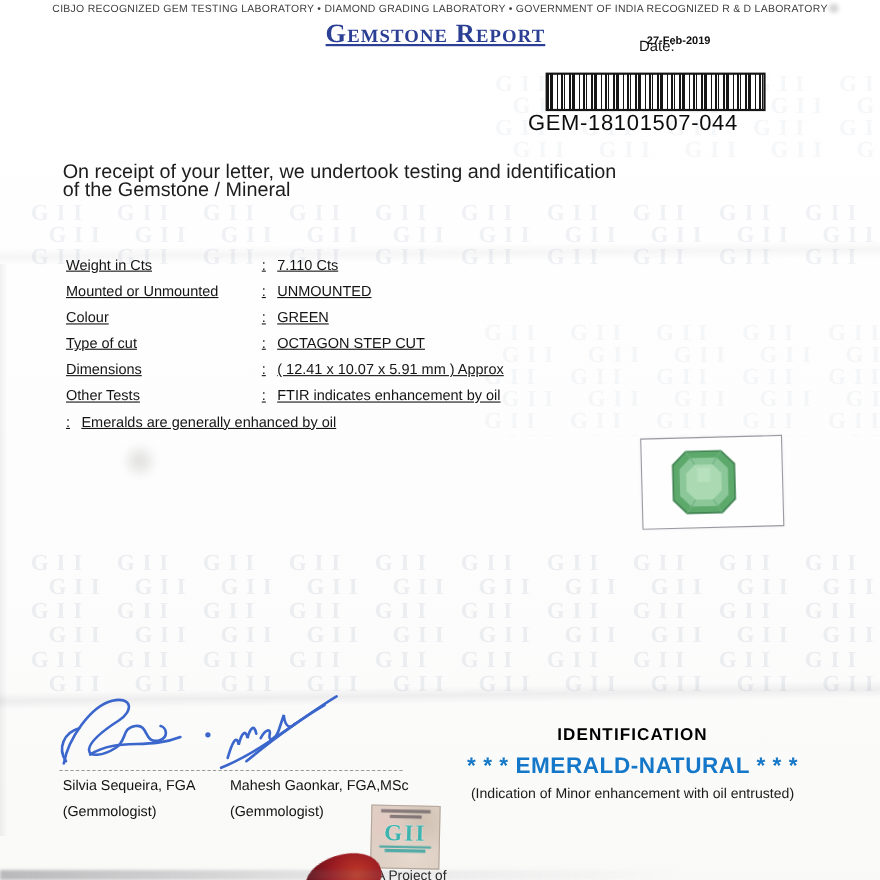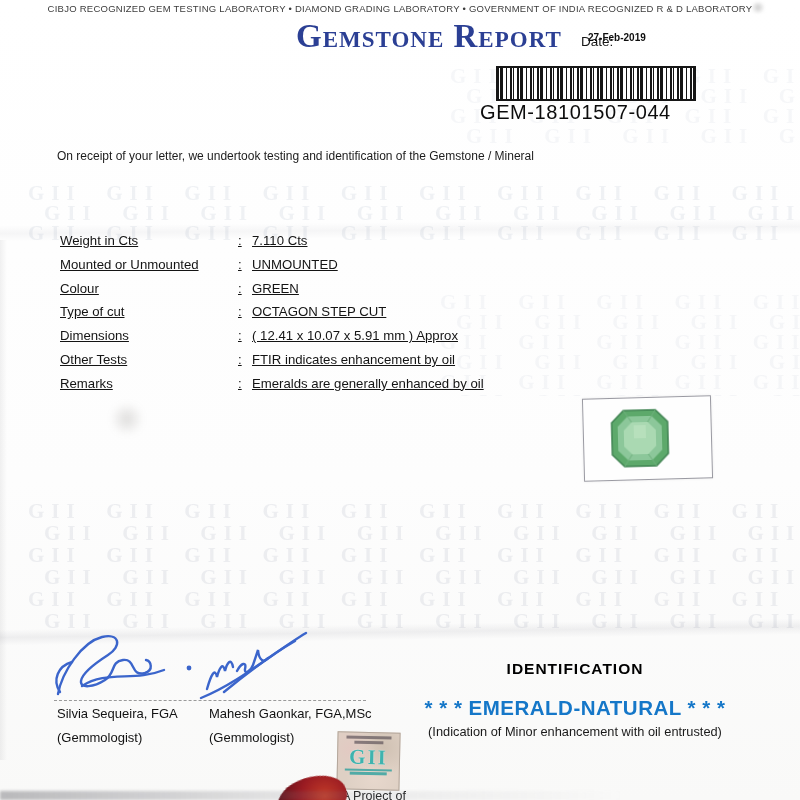--- a/index.html
+++ b/index.html
@@ -11,50 +11,50 @@
   
   .wm-band{position:absolute;overflow:hidden;pointer-events:none;
     font-family:"Liberation Serif",serif;font-weight:bold;font-size:21px;
     letter-spacing:7px;white-space:nowrap;}
   .wm-row{height:20px;line-height:20px;}
   
   .lab-line{position:absolute;top:3px;left:0;width:100%;text-align:center;
     font-size:9.5px;letter-spacing:.25px;color:#3c3c3c;}
   .title{position:absolute;top:18px;left:296px;
     font-family:"Liberation Serif",serif;font-weight:bold;font-variant-caps:small-caps;
-    font-size:33px;letter-spacing:1px;color:#2b3f94;}
+    font-size:24px;letter-spacing:1px;color:#2b3f94;text-decoration:underline;}
   .date-label{position:absolute;top:34px;left:541px;font-size:13.5px;color:#161616;padding-left:40px;}
   .date-value{position:absolute;top:32px;left:588px;font-size:10px;font-weight:bold;color:#0e0e0e;text-align:center;}
   
   .barcode{position:absolute;top:67px;left:497px;width:198px;height:33px;
     background:repeating-linear-gradient(90deg,
       #161616 0 2px,#fff 2px 3px,#161616 3px 6px,#fff 6px 9px,
       #161616 9px 10px,#fff 10px 13px,#161616 13px 15px,#fff 15px 16px,
       #161616 16px 17px,#fff 17px 20px);
     outline:2px solid #161616;outline-offset:-1px;}
   .barcode-number{position:absolute;top:101px;left:480px;width:232px;text-align:left;
     font-size:20px;font-weight:normal;letter-spacing:.6px;color:#0c0c0c;}
   
-  .intro{position:absolute;top:149px;left:57px;width:520px;font-size:12px;
+  .intro{position:absolute;top:149px;left:57px;width:520px;font-size:18px;
     line-height:15.6px;color:#1c1c1c;}
   
   .results{position:absolute;top:233px;left:60px;width:470px;font-size:13.2px;color:#141414;text-decoration:underline;}
   .result-row{display:flex;height:23.8px;align-items:flex-start;}
   .result-label{width:178px;flex:none;}
   .result-colon{width:14px;flex:none;}
   .result-value{flex:1;}
   
   .photo-box{position:absolute;top:397px;left:583px;width:127px;height:81px;
     background:#fefefe;border:1px solid #9a9aa2;transform:rotate(-1.5deg);
     box-shadow:0 0 3px rgba(0,0,0,.08);}
   .photo-box svg{position:absolute;left:25px;top:10px;filter:blur(.4px);}
   
   .ident{position:absolute;top:660px;left:410px;width:330px;text-align:center;}
   .ident-heading{font-size:15.5px;font-weight:bold;letter-spacing:1px;color:#000;}
-  .ident-result{margin-top:18px;font-size:20.5px;font-weight:bold;letter-spacing:.5px;color:#1577c8;}
+  .ident-result{margin-top:7px;font-size:20.5px;font-weight:bold;letter-spacing:.5px;color:#1577c8;}
   .ident-note{margin-top:4px;font-size:12.8px;color:#1a1a1a;}
   
   .sig-svg{position:absolute;top:628px;left:48px;}
   .sig-dash{position:absolute;top:700px;left:54px;width:312px;border-top:1.5px dashed #9a9a9a;}
   .signatory{position:absolute;font-size:13px;color:#121212;}
   .signatory .s-title{margin-top:9px;}
   .sig-1{top:706px;left:57px;}
   .sig-2{top:706px;left:209px;}
   
   .seal{position:absolute;top:732px;left:337px;width:63px;height:58px;
@@ -167,21 +167,20 @@
       <span class="result-label">Dimensions</span>
       <span class="result-colon">:</span>
       <span class="result-value">( 12.41 x 10.07 x 5.91 mm )  Approx</span>
     </div>
     <div class="result-row">
       <span class="result-label">Other Tests</span>
       <span class="result-colon">:</span>
       <span class="result-value">FTIR indicates enhancement by oil</span>
     </div>
     <div class="result-row">
-      <span class="result-label">Remarks</span>
       <span class="result-colon">:</span>
       <span class="result-value">Emeralds are generally enhanced by oil</span>
     </div>
   </div>
 
   <div class="photo-box">
     <svg width="62" height="60" viewBox="0 0 60 60">
       <polygon points="14,2 46,2 58,14 58,46 46,58 14,58 2,46 2,14" fill="#5da96b" stroke="#3f8251" stroke-width="1.5"></polygon>
       <polygon points="18,8 42,8 52,18 52,42 42,52 18,52 8,42 8,18" fill="#8cc79a"></polygon>
       <polygon points="22,14 38,14 46,22 46,38 38,46 22,46 14,38 14,22" fill="#aad9b2"></polygon>

